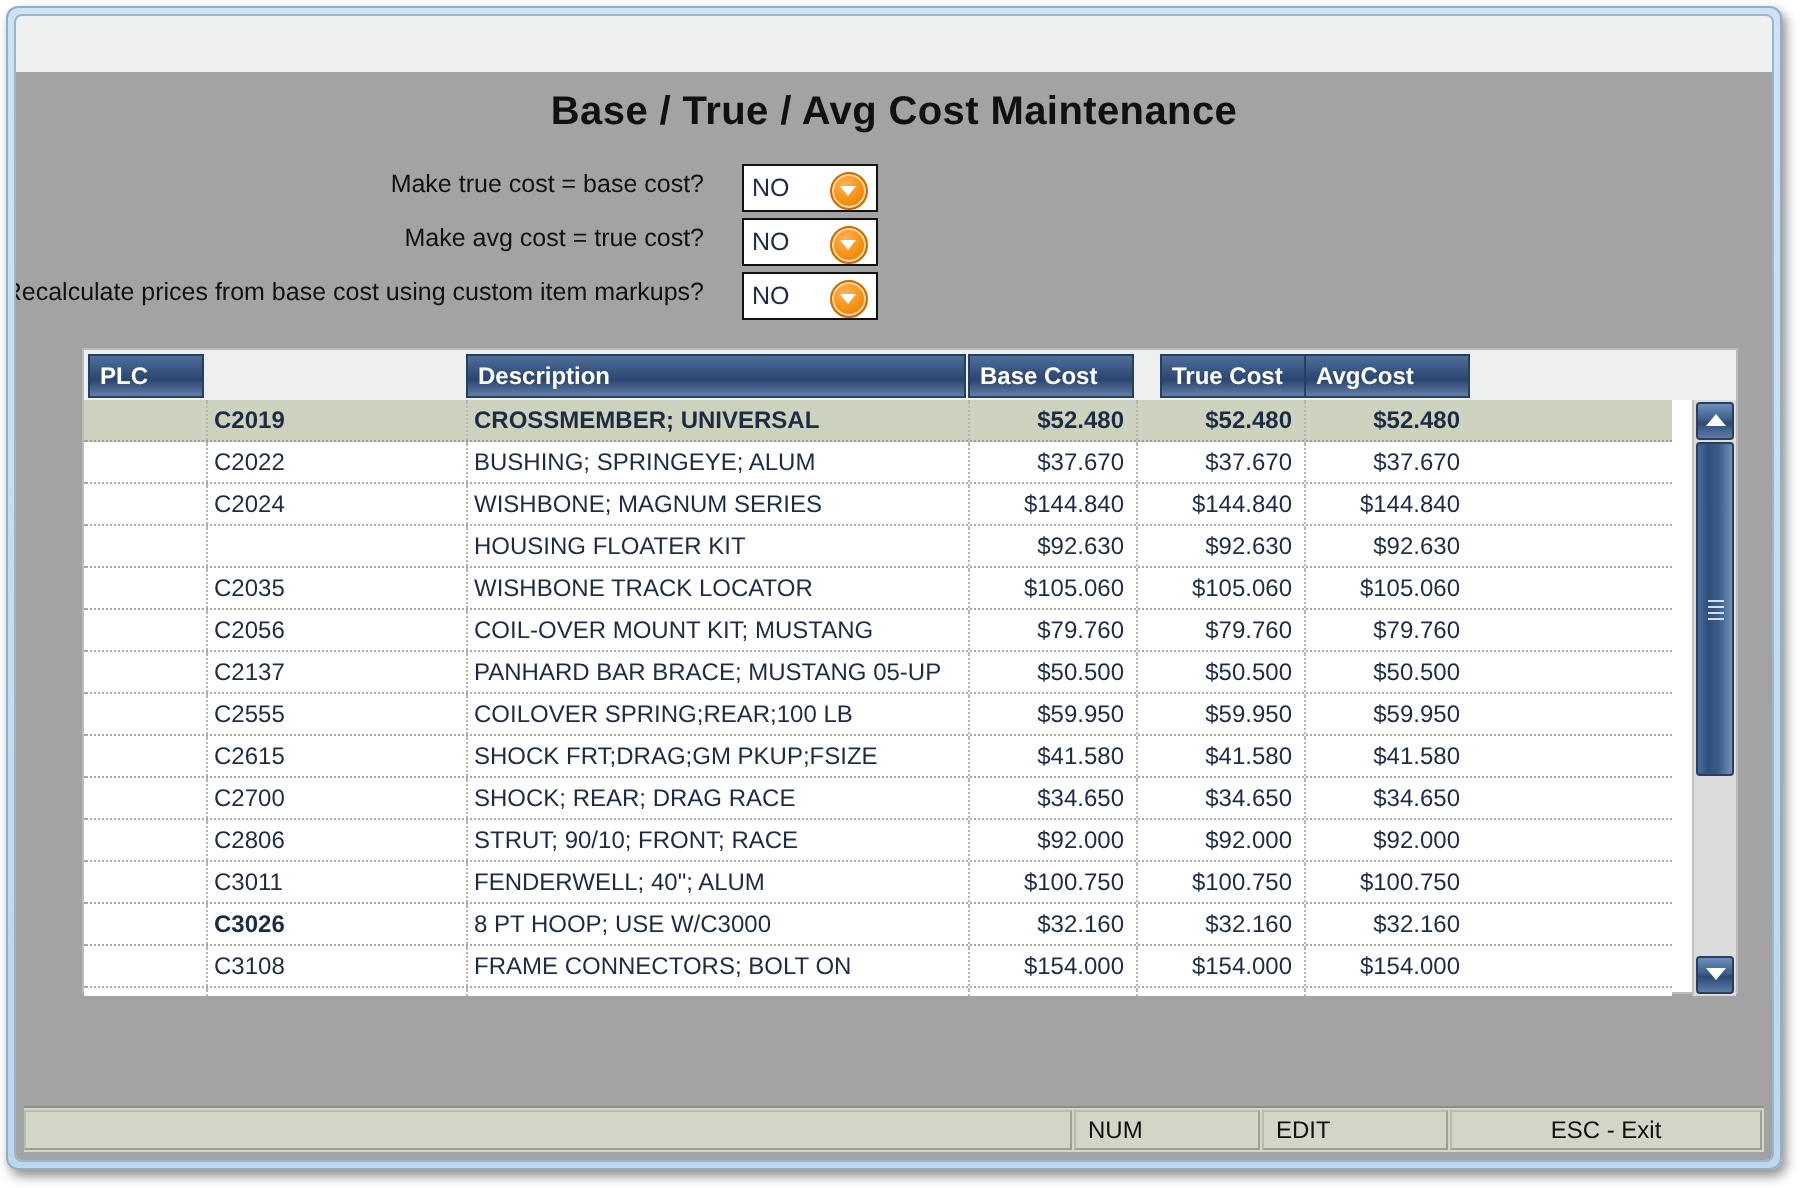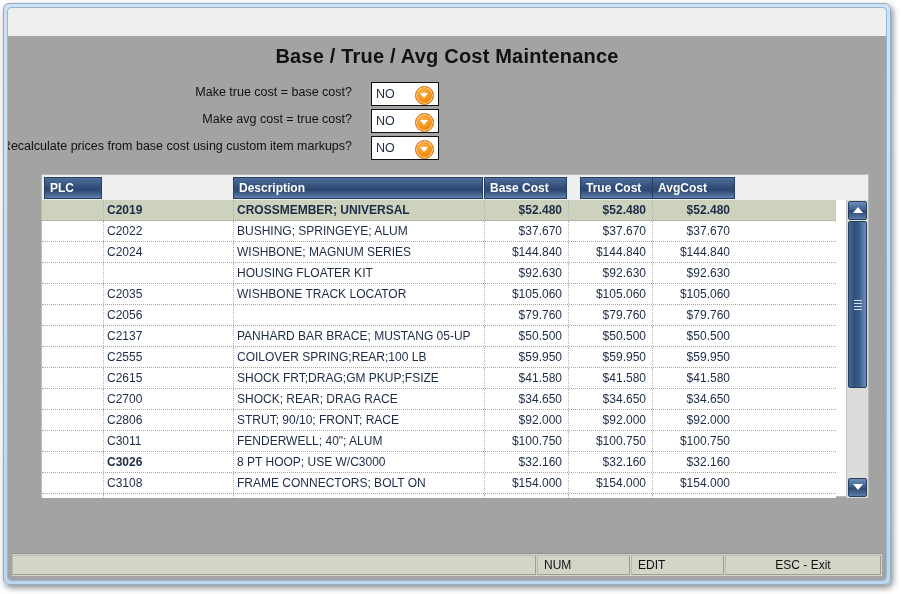--- a/index.html
+++ b/index.html
@@ -426,20 +426,21 @@
                 <div class="vline" style="left: 526px;"></div>
                 <div class="c num" style="left: 530px; width: 74px;">$105.060</div>
                 <div class="vline" style="left: 610px;"></div>
                 <div class="c num" style="left: 614px; width: 74px;">$105.060</div>
               </div>
               <div class="row">
                 <div class="c" style="left: 6px; width: 49px;"></div>
                 <div class="vline" style="left: 61px;"></div>
                 <div class="c" style="left: 65px; width: 120px;">C2056</div>
                 <div class="vline" style="left: 191px;"></div>
+                <div class="c" style="left: 195px; width: 241px;">COIL-OVER MOUNT KIT; MUSTANG</div>
                 <div class="vline" style="left: 442px;"></div>
                 <div class="c num" style="left: 446px; width: 74px;">$79.760</div>
                 <div class="vline" style="left: 526px;"></div>
                 <div class="c num" style="left: 530px; width: 74px;">$79.760</div>
                 <div class="vline" style="left: 610px;"></div>
                 <div class="c num" style="left: 614px; width: 74px;">$79.760</div>
               </div>
               <div class="row">
                 <div class="c" style="left: 6px; width: 49px;"></div>
                 <div class="vline" style="left: 61px;"></div>

